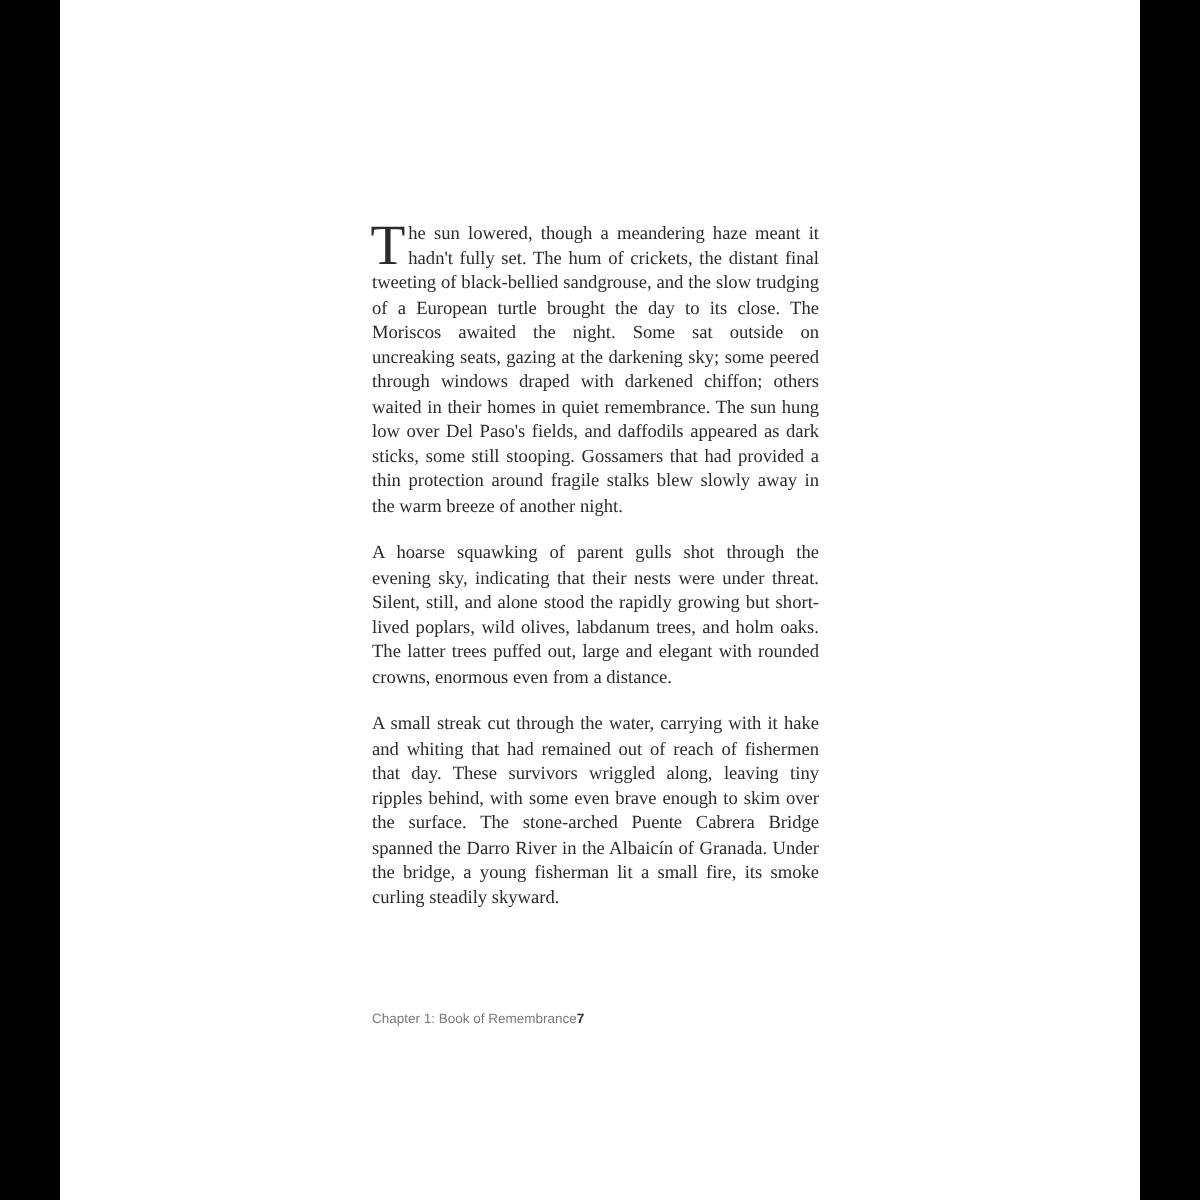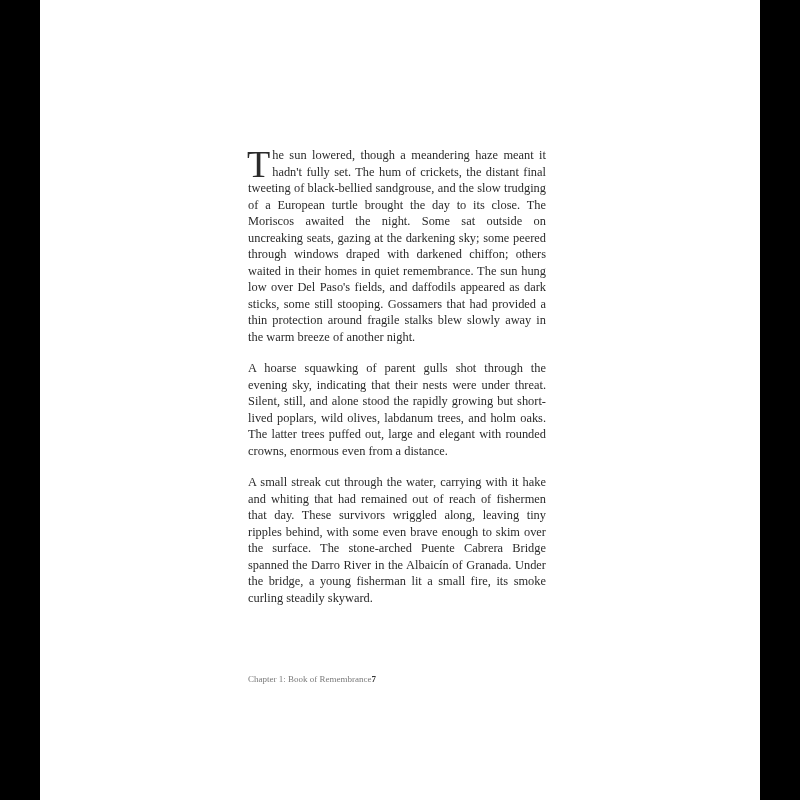--- a/index.html
+++ b/index.html
@@ -36,21 +36,21 @@
       margin-right: 2px;
       margin-left: -1px;
       color: #2b2b2b;
     }
     .footer {
       position: absolute;
       left: 208px;
       top: 674px;
       width: 335px;
       display: flex;
-      font-family: Liberation Serif, serif;
+      font-family: Liberation Sans, sans-serif;
       font-size: 9px;
     }
     .footer-chapter { color: #7a7a7a; }
     .footer-page { color: #333333; font-weight: bold; }
   </style>
 </head>
 <body>
 
 <div class="page">
   <div class="text-block">

